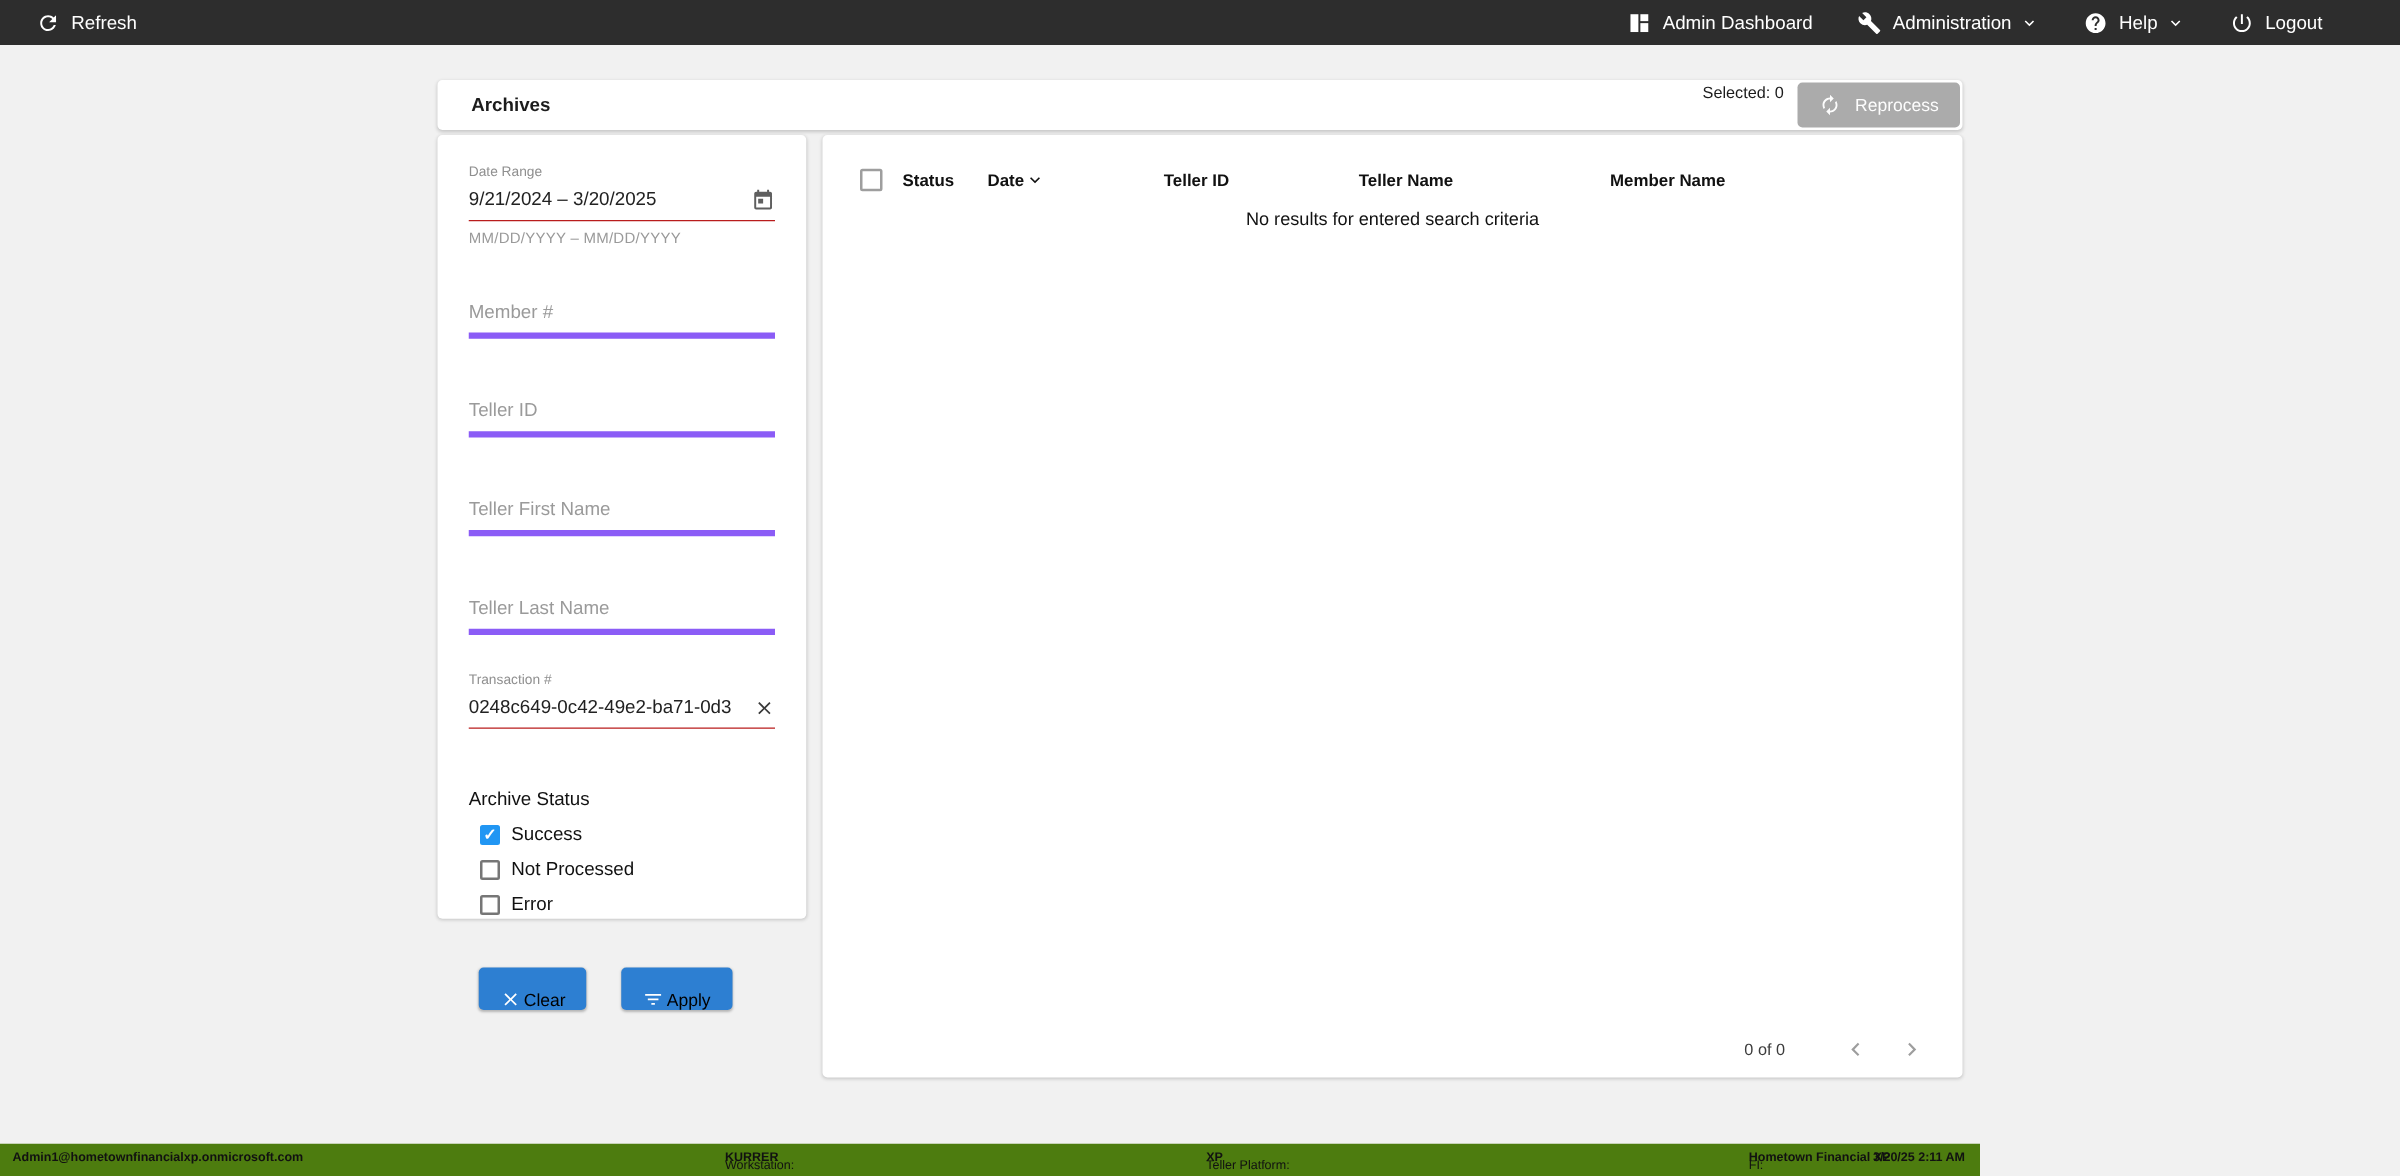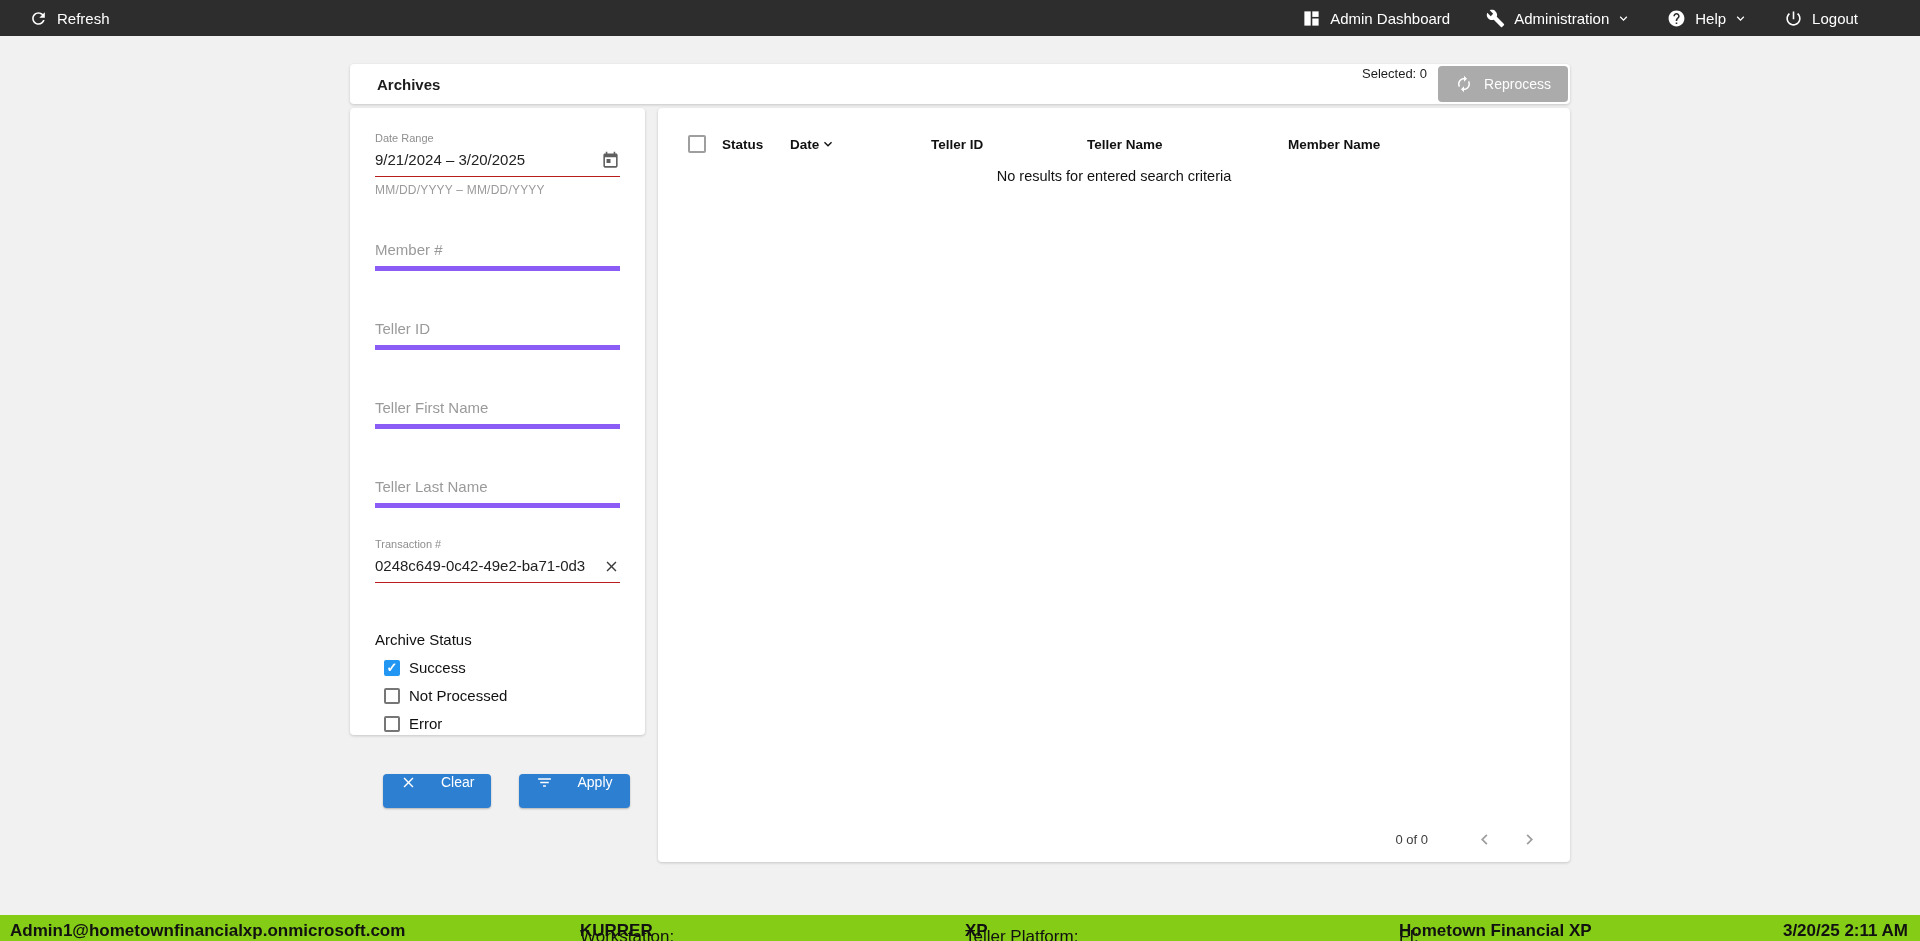--- a/index.html
+++ b/index.html
@@ -75,22 +75,22 @@
   .cbox {
     width:16px; height:16px; border:2px solid #767676; border-radius:2px;
     background:#fff; display:flex; align-items:center; justify-content:center;
     flex:0 0 auto;
   }
   .cbox.checked { background:#2196f3; border-color:#2196f3; }
   .cbox.checked::after { content:"✓"; color:#fff; font-size:13px; font-weight:bold; line-height:1; }
   .cb-label { font-size:15px; color:#111; }
   .btn-row { display:flex; gap:28px; margin:42px 0 0 8px; }
   .blue-btn {
-    height:34px; background:#2d7fd2; color:#ffffff; border:none; border-radius:4px;
-    display:flex; align-items:flex-start; gap:24px; padding:0 17px;
+    height:34px; background:#2d7fd2; color:#000000; border:none; border-radius:4px;
+    display:flex; align-items:flex-end; gap:2px; padding:0 17px;
     font-size:14px; font-family:inherit; cursor:pointer;
     box-shadow:0 1px 2px rgba(0,0,0,.25);
   }
   .blue-btn svg { width:17px; height:17px; fill:#fff; }
 
   
   .table-card { position:absolute; left:658px; top:72px; width:912px; height:754px; }
   .thead {
     display:flex; align-items:center; padding:26px 0 0 30px; height:46px;
   }
@@ -109,22 +109,22 @@
   .pagination {
     position:absolute; right:30px; bottom:12px;
     display:flex; align-items:center; gap:24px;
   }
   .page-count { font-size:13px; color:#3c3c3c; margin-right:22px; }
   .page-chev { cursor:default; }
   .page-chev svg { width:21px; height:21px; fill:#9e9e9e; }
 
   
   .footer {
-    position:absolute; bottom:0; left:0; width:1920px; height:26px;
-    background:#84cc16; font-size:17px; color:#111;
+    position:absolute; bottom:0; left:0; width:1584px; height:26px;
+    background:#4d7c0f; font-size:10px; color:#111;
   }
   .footer span { position:absolute; top:6px; white-space:nowrap; }
   .f-user { left:10px; font-weight:bold; }
   .f-workstation { left:580px; }
   .f-platform { left:965px; }
   .f-fi { left:1375px;padding-left:24px; }
   .f-time { right:12px; font-weight:bold; }
   .footer b { font-weight:bold; }
 </style>
 </head>

